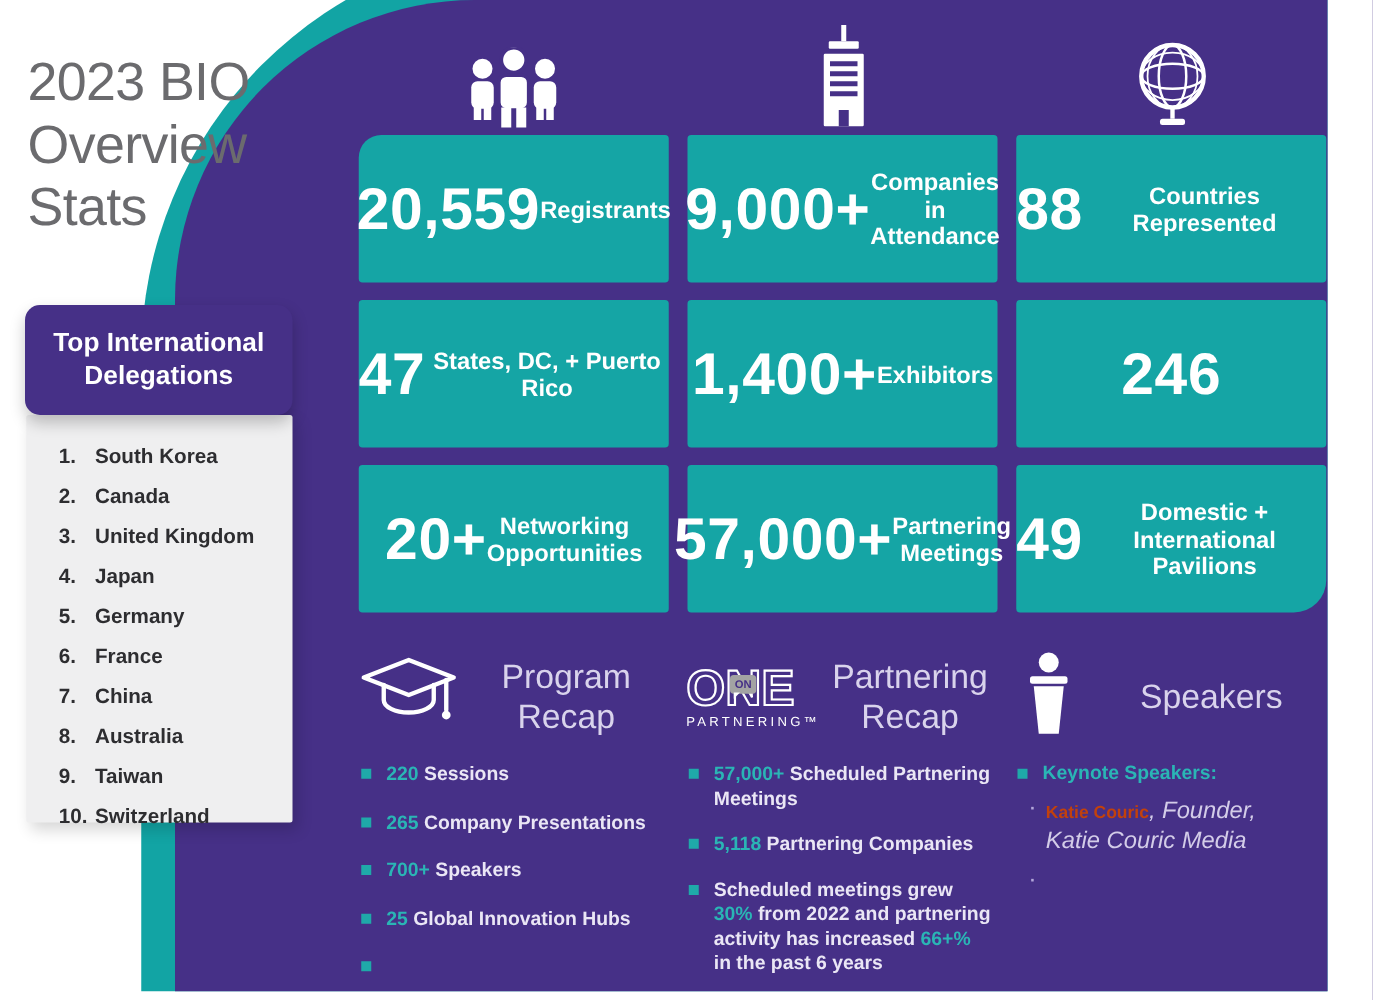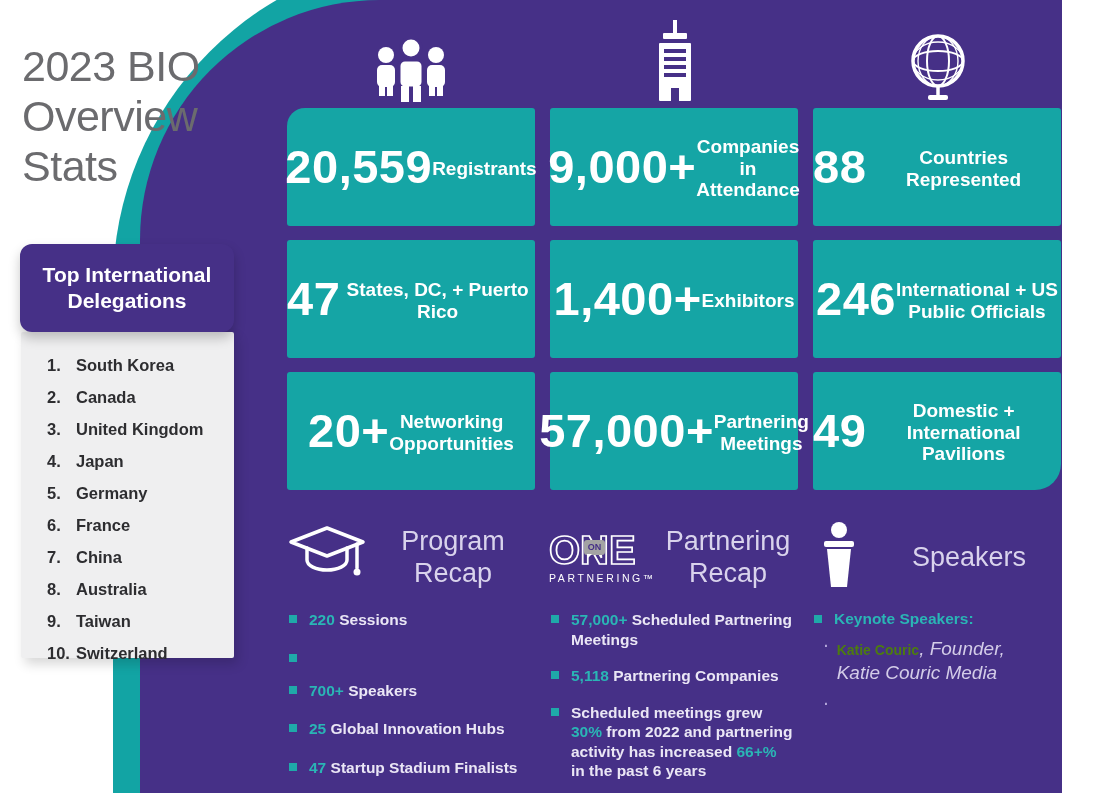--- a/index.html
+++ b/index.html
@@ -67,21 +67,21 @@
              border-radius:3px;color:#463087;font-size:9px;font-weight:800;display:flex;
              align-items:center;justify-content:center;}
   .one-badge::after{content:"";position:absolute;left:3px;bottom:-4px;border-style:solid;
                     border-width:5px 5px 0 0;border-color:#fff transparent transparent transparent;}
   .one-sub{font-size:10.5px;letter-spacing:2.6px;color:#fff;margin-top:1px;white-space:nowrap;}
 
   
   .keynote{font-size:15.5px;font-weight:800;color:#2ab5b5;}
   .speaker{display:flex;margin-top:9px;margin-left:12px;}
   .dot{color:#b3a7da;font-weight:700;margin:0 8px 0 0;font-size:14px;line-height:1.3;}
-  .sp-name{font-size:14px;font-weight:800;color:#4d7c0f;line-height:1.28;}
+  .sp-name{font-size:14px;font-weight:800;color:#c2410c;line-height:1.28;}
   .sp-role{font-size:19px;font-weight:400;font-style:italic;color:#d3cce8;line-height:1.28;}
 </style>
 </head>
 <body>
 
 <div class="canvas">
 
   <div class="shape-teal"></div>
   <div class="shape-purple"></div>
 
@@ -143,22 +143,20 @@
     <div class="card">
       <div class="value">47</div>
       <div class="label">States, DC, + Puerto Rico</div>
     </div>
     <div class="card">
       <div class="value">1,400+</div>
       <div class="label">Exhibitors</div>
     </div>
     <div class="card">
       <div class="value">246</div>
-      <div class="label">International + US
-Public Officials</div>
     </div>
     <div class="card">
       <div class="value">20+</div>
       <div class="label">Networking
 Opportunities</div>
     </div>
     <div class="card">
       <div class="value">57,000+</div>
       <div class="label">Partnering Meetings</div>
     </div>
@@ -229,32 +227,32 @@
       <div class="sec-heading">Program
 Recap</div>
     </div>
     <div class="s-list">
       <div class="s-item">
           <span class="bullet"></span>
           <span class="s-text"><span class="v">220</span> <span>Sessions</span></span>
         </div>
       <div class="s-item">
           <span class="bullet"></span>
+          <span class="s-text"><span class="v">265</span> <span>Company Presentations</span></span>
         </div>
       <div class="s-item">
           <span class="bullet"></span>
           <span class="s-text"><span class="v">700+</span> <span>Speakers</span></span>
         </div>
       <div class="s-item">
           <span class="bullet"></span>
           <span class="s-text"><span class="v">25</span> <span>Global Innovation Hubs</span></span>
         </div>
       <div class="s-item">
           <span class="bullet"></span>
-          <span class="s-text"><span class="v">47</span> <span>Startup Stadium Finalists</span></span>
         </div>
     </div>
   </div>
 
   <div class="col col-partnering">
     <div class="sec-head">
       <div class="one-logo">
         <div class="one-word">
           <svg width="98" height="40" viewBox="0 0 98 40">
             <text x="0" y="33" font-family="Liberation Sans, sans-serif" font-size="40" font-weight="700" fill="none" stroke="#ffffff" stroke-width="1.7" letter-spacing="0">ONE</text>

